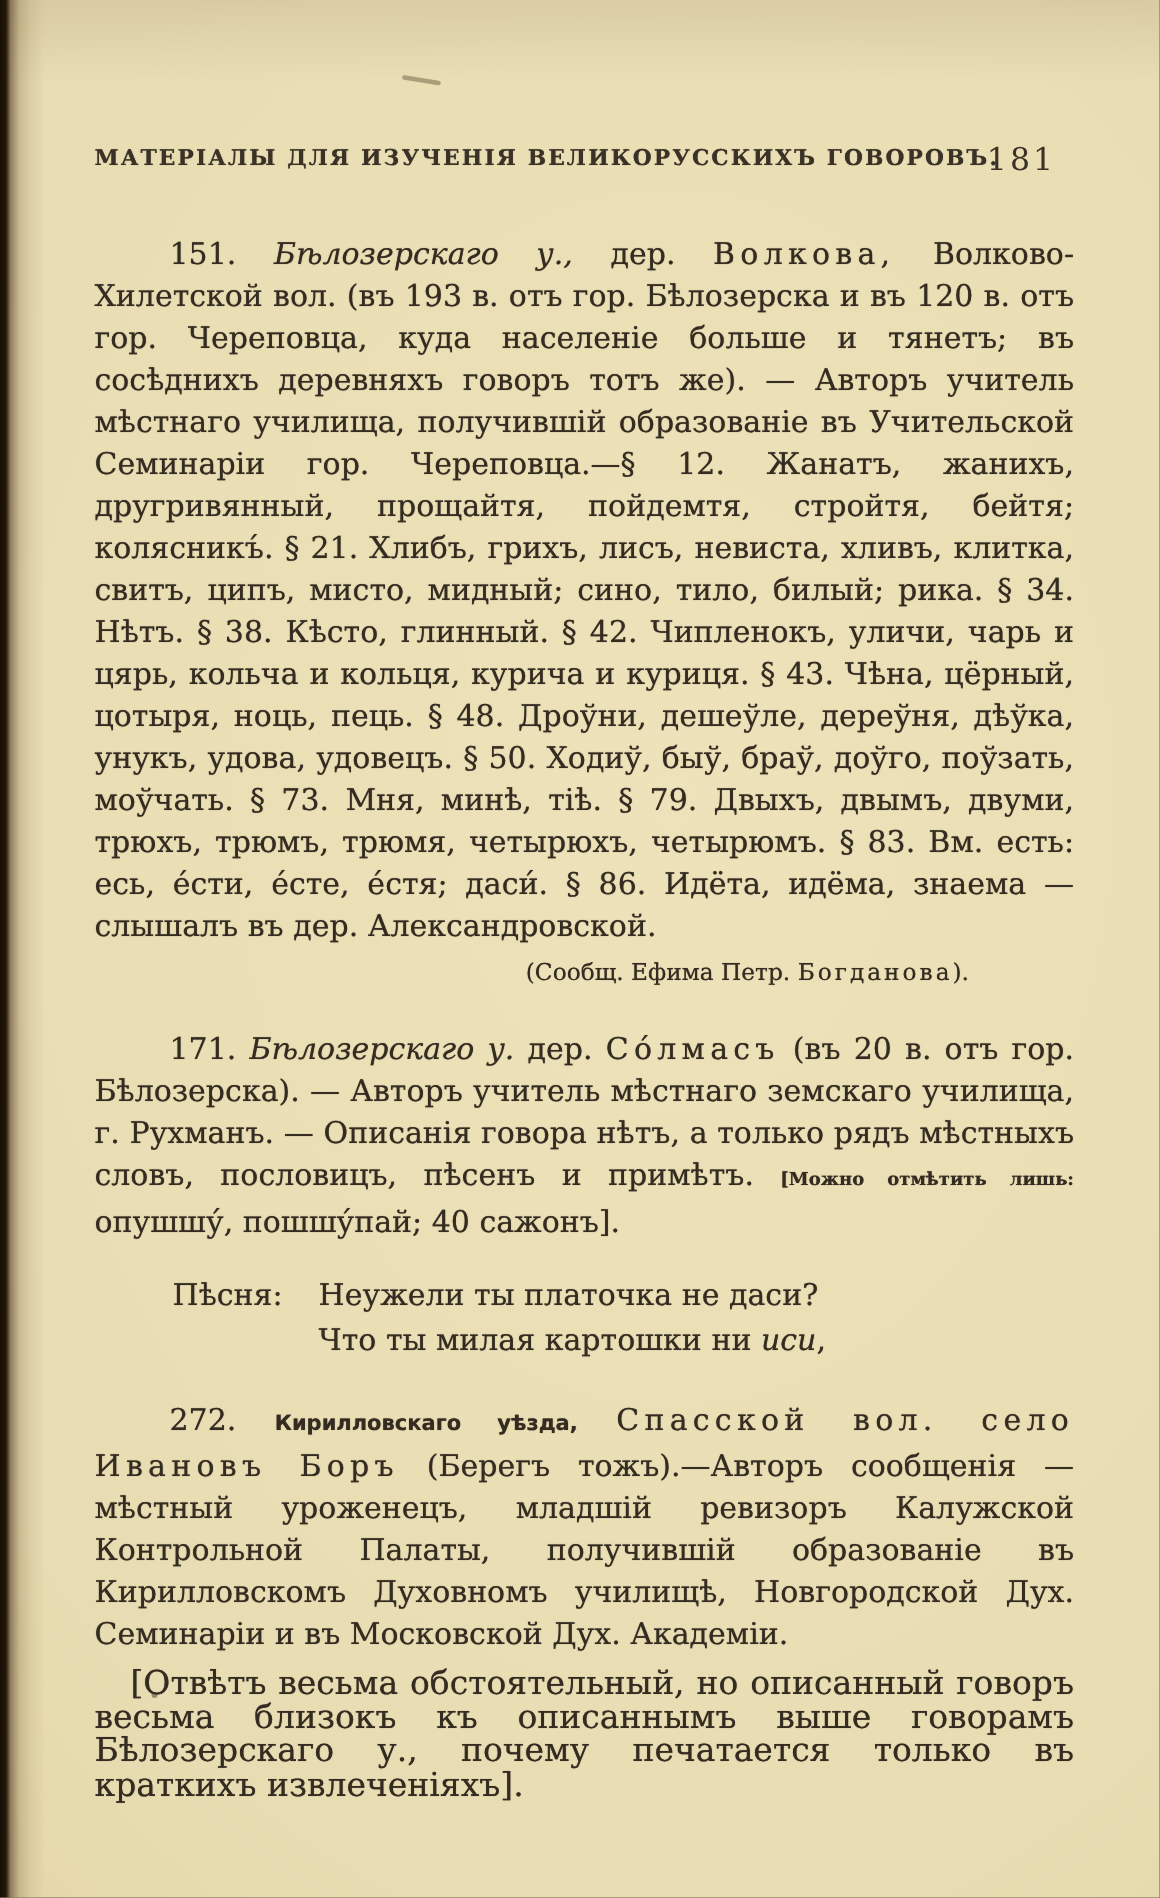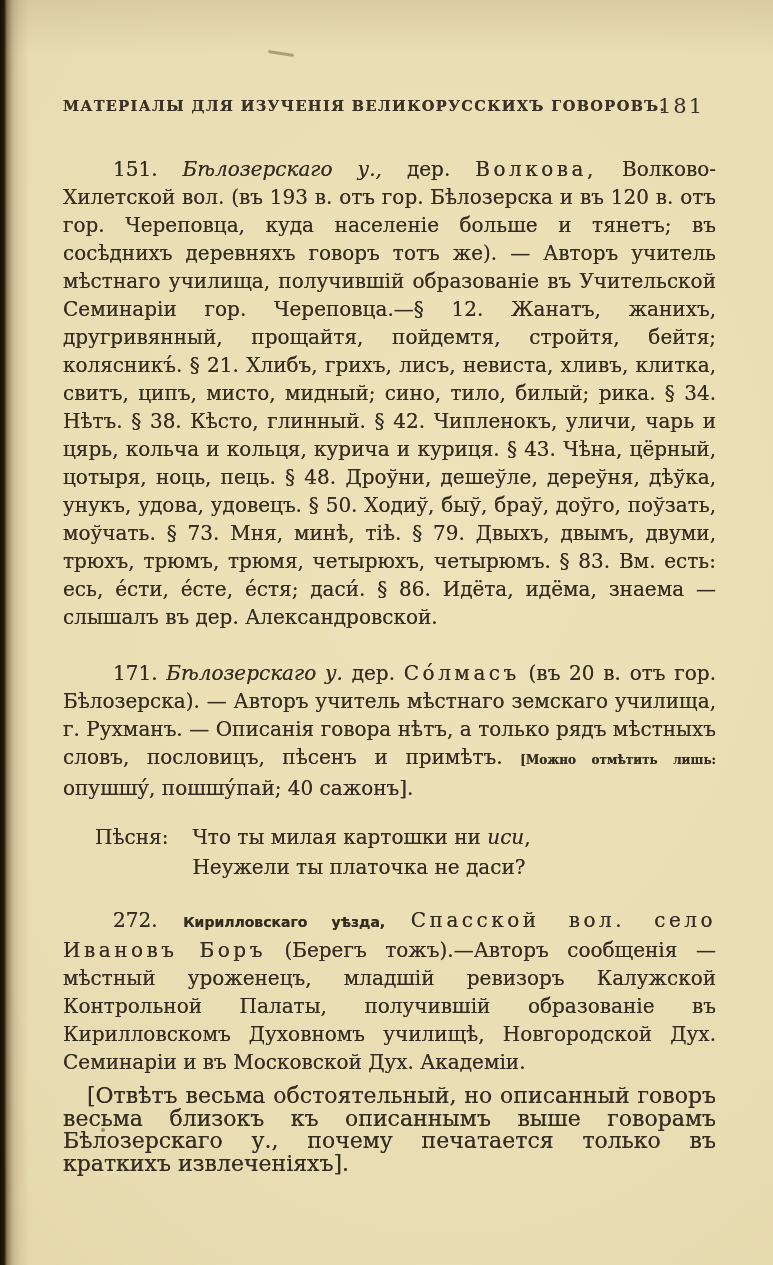--- a/index.html
+++ b/index.html
@@ -39,21 +39,21 @@
   .entry-151 { margin-top: 34px; }
   .entry-171 { margin-top: 28px; }
   .entry-272 { margin-top: 24px; }
 
   .credit {
     margin: 8px 0 0 0; text-align: right; padding-right: 70px;
     font-size: 15.5px; text-shadow: 0 0 .5px rgba(52,44,33,.75);
   }
 
   .song {
-    margin-top: 20px; margin-left: 32px;
+    margin-top: 20px; margin-left: 52px;
     display: flex; align-items: flex-start; gap: 24px;
     font-size: 20px; line-height: 30px;
     text-shadow: 0 0 .6px rgba(52,44,33,.75);
   }
   .song-label { font-weight: normal; }
   .song-line { white-space: nowrap; }
 
   .footnote {
     margin: 9px 0 0 0; text-align: justify; text-indent: 24px;
     font-size: 22px; line-height: 22.5px;
@@ -88,35 +88,37 @@
       <span class="header-title">МАТЕРІАЛЫ ДЛЯ ИЗУЧЕНІЯ ВЕЛИКОРУССКИХЪ ГОВОРОВЪ.</span>
       <span class="page-number">181</span>
     </div>
 
     <p class="entry entry-151"><span>151.</span>
       <span class="it">Бѣлозерскаго у.,</span>
       <span>дер.</span>
       <span class="sp">Волкова,</span>
       <span>Волково-Хилетской вол. (въ 193 в. отъ гор. Бѣлозерска и въ 120 в. отъ гор. Череповца, куда населеніе больше и тянетъ; въ сосѣднихъ деревняхъ говоръ тотъ же). — Авторъ учитель мѣстнаго училища, получившій образованіе въ Учительской Семинаріи гор. Череповца.—§ 12. Жанатъ, жанихъ, другривянный, прощайтя, пойдемтя, стройтя, бейтя; колясникъ́. § 21. Хлибъ, грихъ, лисъ, невиста, хливъ, клитка, свитъ, ципъ, мисто, мидный; сино, тило, билый; рика. § 34. Нѣтъ. § 38. Кѣсто, глинный. § 42. Чипленокъ, уличи, чарь и цярь, кольча и кольця, курича и куриця. § 43. Чѣна, цёрный, цотыря, ноць, пець. § 48. Дроўни, дешеўле, дереўня, дѣўка, унукъ, удова, удовецъ. § 50. Ходиў, быў, браў, доўго, поўзать, моўчать. § 73. Мня, минѣ, тіѣ. § 79. Двыхъ, двымъ, двуми, трюхъ, трюмъ, трюмя, четырюхъ, четырюмъ. § 83. Вм. есть: есь, е́сти, е́сте, е́стя; даси́. § 86. Идёта, идёма, знаема — слышалъ въ дер. Александровской.</span></p>
 
+    <p class="credit"><span>(Сообщ. Ефима Петр.</span>
+      <span class="sp2">Богданова</span><span>).</span></p>
 
     <p class="entry entry-171"><span>171.</span>
       <span class="it">Бѣлозерскаго у.</span>
       <span>дер.</span>
       <span class="sp">Со́лмасъ</span>
       <span>(въ 20 в. отъ гор. Бѣлозерска). — Авторъ учитель мѣстнаго земскаго училища, г. Рухманъ. — Описанія говора нѣтъ, а только рядъ мѣстныхъ словъ, пословицъ, пѣсенъ и примѣтъ.</span>
       <span class="small-note">[Можно отмѣтить лишь:</span>
       <span>опушшу́, пошшу́пай; 40 сажонъ].</span></p>
 
     <div class="song">
       <span class="song-label">Пѣсня:</span>
       <div class="song-lines">
+        <div class="song-line">Неужели ты платочка не даси?</div>
         <div class="song-line"><span>Что ты милая картошки ни</span>
           <span class="it">иси</span><span>,</span></div>
-        <div class="song-line">Неужели ты платочка не даси?</div>
       </div>
     </div>
 
     <p class="entry entry-272"><span>272.</span>
       <span class="bsans">Кирилловскаго уѣзда,</span>
       <span class="sp">Спасской вол. село Ивановъ Боръ</span>
       <span>(Берегъ тожъ).—Авторъ сообщенія — мѣстный уроженецъ, младшій ревизоръ Калужской Контрольной Палаты, получившій образованіе въ Кирилловскомъ Духовномъ училищѣ, Новгородской Дух. Семинаріи и въ Московской Дух. Академіи.</span></p>
 
     <p class="footnote">[Отвѣтъ весьма обстоятельный, но описанный говоръ весьма близокъ къ описаннымъ выше говорамъ Бѣлозерскаго у., почему печатается только въ краткихъ извлеченіяхъ].</p>
 

